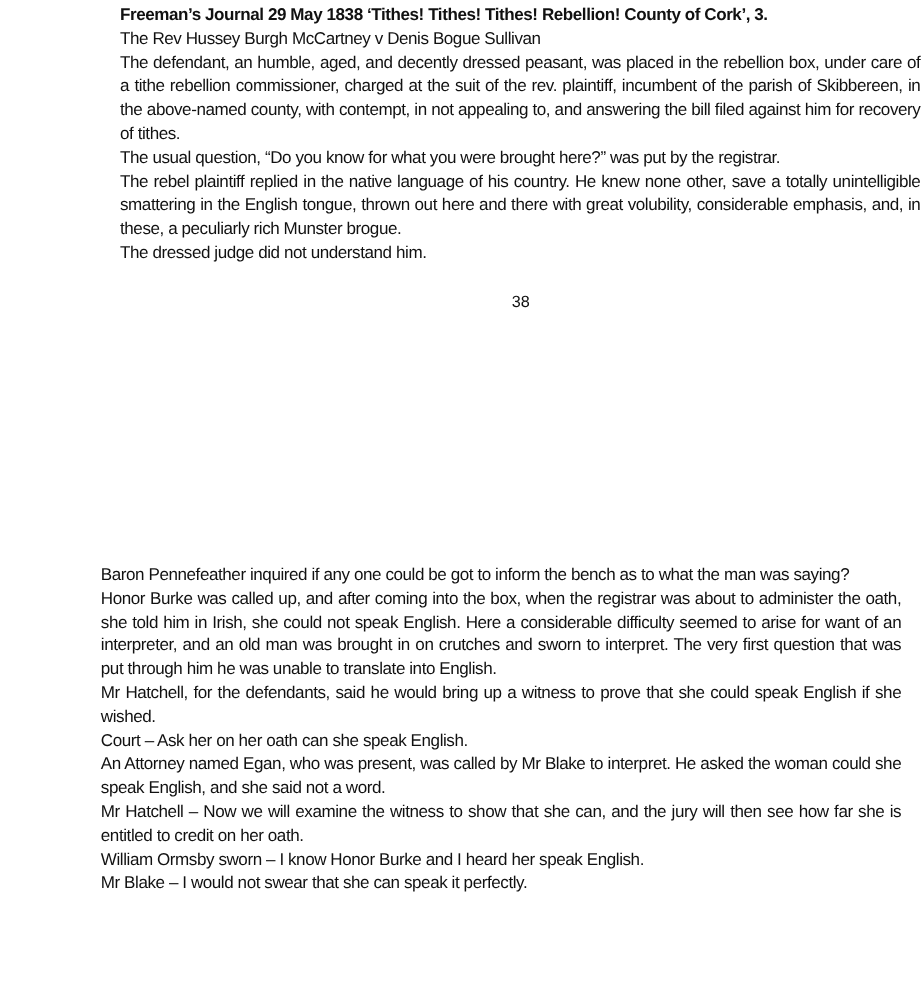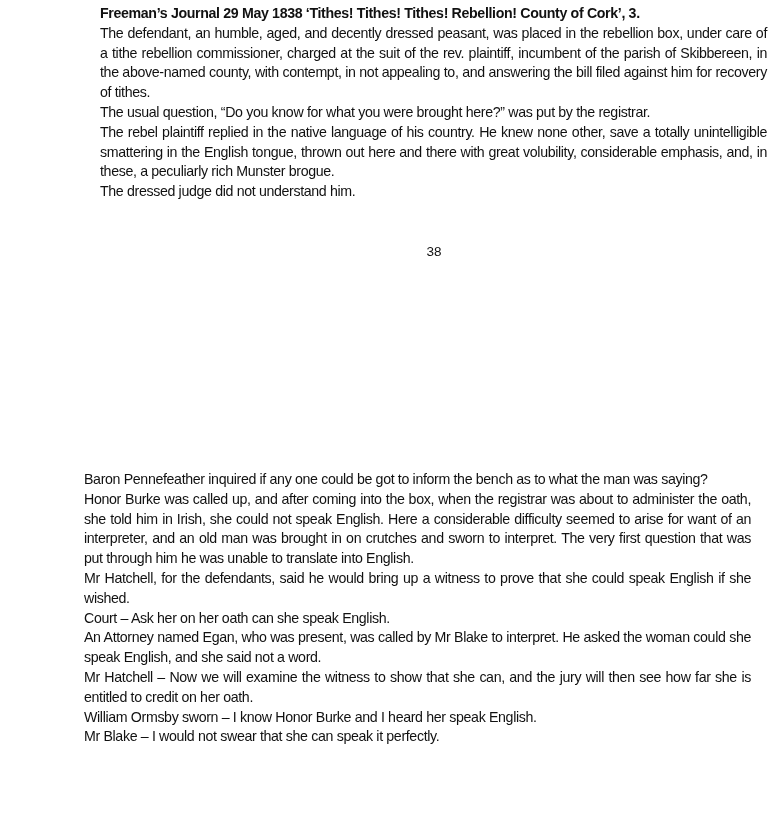--- a/index.html
+++ b/index.html
@@ -81,20 +81,21 @@
     overflow: hidden;
   }
   b.term { font-weight: bold; }
 </style>
 </head>
 <body>
 
 <div class="page page-top">
   <div class="text-block">
     <p class="heading p-nojust">Freeman’s Journal 29 May 1838 ‘Tithes! Tithes! Tithes! Rebellion! County of Cork’, 3.</p>
+    <p class="p-nojust">The Rev Hussey Burgh McCartney v Denis Bogue Sullivan</p>
     <p>The defendant, an humble, aged, and decently dressed peasant, was placed in the rebellion box, under care of a tithe rebellion commissioner, charged at the suit of the rev. plaintiff, incumbent of the parish of Skibbereen, in the above-named county, with contempt, in not appealing to, and answering the bill filed against him for recovery of tithes.</p>
     <p class="p-nojust">The usual question, “Do you know for what you were brought here?” was put by the registrar.</p>
     <p>The rebel plaintiff replied in the native language of his country. He knew none other, save a totally unintelligible smattering in the English tongue, thrown out here and there with great volubility, considerable emphasis, and, in these, a peculiarly rich Munster brogue.</p>
     <p class="p-nojust">The dressed judge did not understand him.</p>
   </div>
   <div class="page-number">38</div>
 </div>
 
 <div class="url-bar">
   <div class="url-text">

